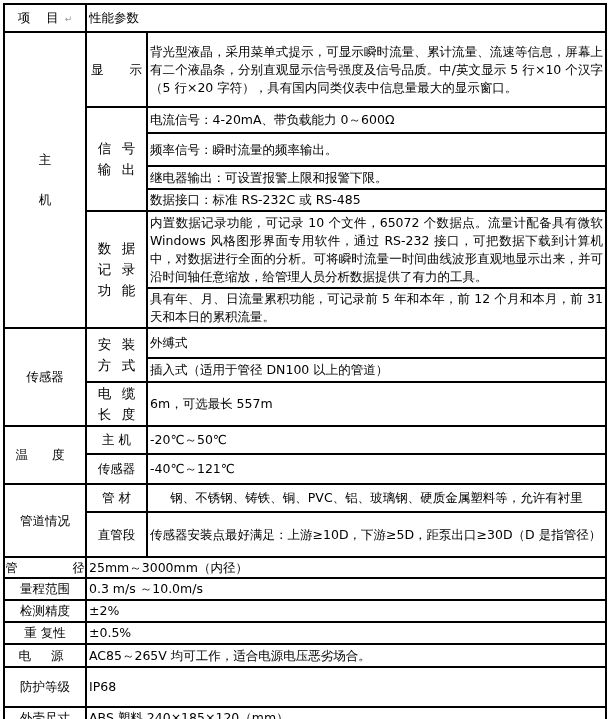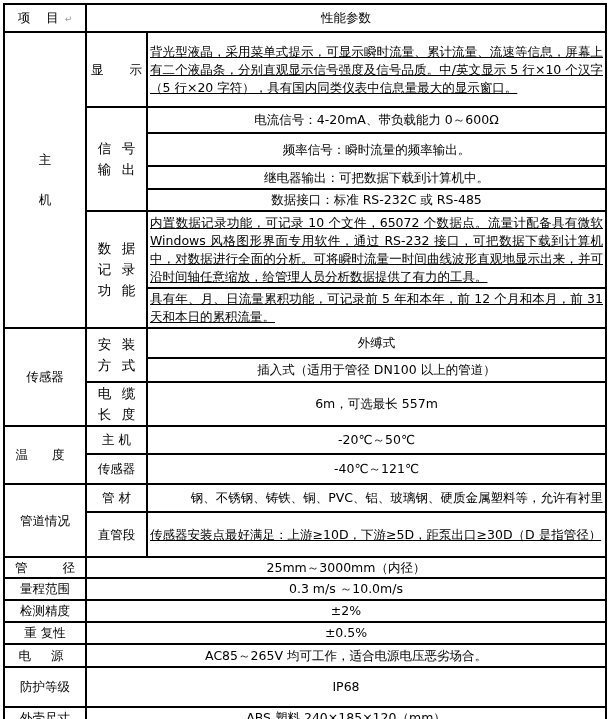--- a/index.html
+++ b/index.html
@@ -4,27 +4,27 @@
 <style>
   html, body { margin: 0; padding: 0; background: #ffffff; }
   body { width: 610px; height: 719px; position: relative; overflow: hidden;
          font-family: "DejaVu Sans", "Liberation Sans", sans-serif; color: #000; }
   table.spec { position: absolute; left: 3px; top: 3px; border-collapse: collapse;
                table-layout: fixed; width: 604px; }
   table.spec td { border: 2px solid #000; padding: 0 2px; font-size: 12.5px; line-height: 18px;
                   vertical-align: middle; overflow: hidden; }
   .c1 { width: 78px; text-align: center; border-radius: 12px; }
   .c2 { width: 57px; text-align: center; }
-  .center { text-align: center; }
-  .left { text-align: right; }
+  .center { text-align: left; }
+  .left { text-align: center; }
   .vgrid { display: inline-block; text-align: left; line-height: 21px; font-size: 13.5px; }
   .vgrid span { display: inline-block; width: 24px; text-align: center; }
   .lbl { font-size: 13.5px; }
   .small-mark { color: #999; font-size: 9px; }
-  .justify { text-align: justify; text-align-last: left; line-height: 19px; text-decoration: underline; }
+  .justify { text-align: justify; text-align-last: left; line-height: 19px; }
 </style>
 </head>
 <body>
 
 <table class="spec">
   <colgroup>
     <col style="width:82px">
       <col style="width:61px">
       <col>
   </colgroup>
@@ -50,21 +50,21 @@
         <span>信</span><span>号</span><br>
         <span>输</span><span>出</span>
       </div>
     </td>
     <td class="center">电流信号：4-20mA、带负载能力 0～600Ω</td>
   </tr>
   <tr style="height:33px">
     <td class="center">频率信号：瞬时流量的频率输出。</td>
   </tr>
   <tr style="height:23px">
-    <td class="center">继电器输出：可把数据下载到计算机中。</td>
+    <td class="center">继电器输出：可设置报警上限和报警下限。</td>
   </tr>
   <tr style="height:22px">
     <td class="center">数据接口：标准 RS-232C 或 RS-485</td>
   </tr>
 
   <tr style="height:77px">
     <td rowspan="2" class="c2">
       <div class="vgrid">
         <span>数</span><span>据</span><br>
         <span>记</span><span>录</span><br>
@@ -114,21 +114,21 @@
     <td rowspan="2" class="c1 lbl">管道情况</td>
     <td class="c2 lbl">管 材</td>
     <td class="left">钢、不锈钢、铸铁、铜、PVC、铝、玻璃钢、硬质金属塑料等，允许有衬里</td>
   </tr>
   <tr style="height:45px">
     <td class="c2 lbl">直管段</td>
     <td class="justify">传感器安装点最好满足：上游≥10D，下游≥5D，距泵出口≥30D（D 是指管径）</td>
   </tr>
 
   <tr style="height:21px">
-    <td class="c1 lbl" style="text-align:justify;text-align-last:justify;padding:0 10px">管 径</td>
+    <td class="c1 lbl" style="text-align:justify;text-align-last:justify;padding:0 0">管 径</td>
     <td colspan="2" class="center">25mm～3000mm（内径）</td>
   </tr>
   <tr style="height:22px">
     <td class="c1 lbl">量程范围</td>
     <td colspan="2" class="center">0.3 m/s ～10.0m/s</td>
   </tr>
   <tr style="height:22px">
     <td class="c1 lbl">检测精度</td>
     <td colspan="2" class="center">±2%</td>
   </tr>

